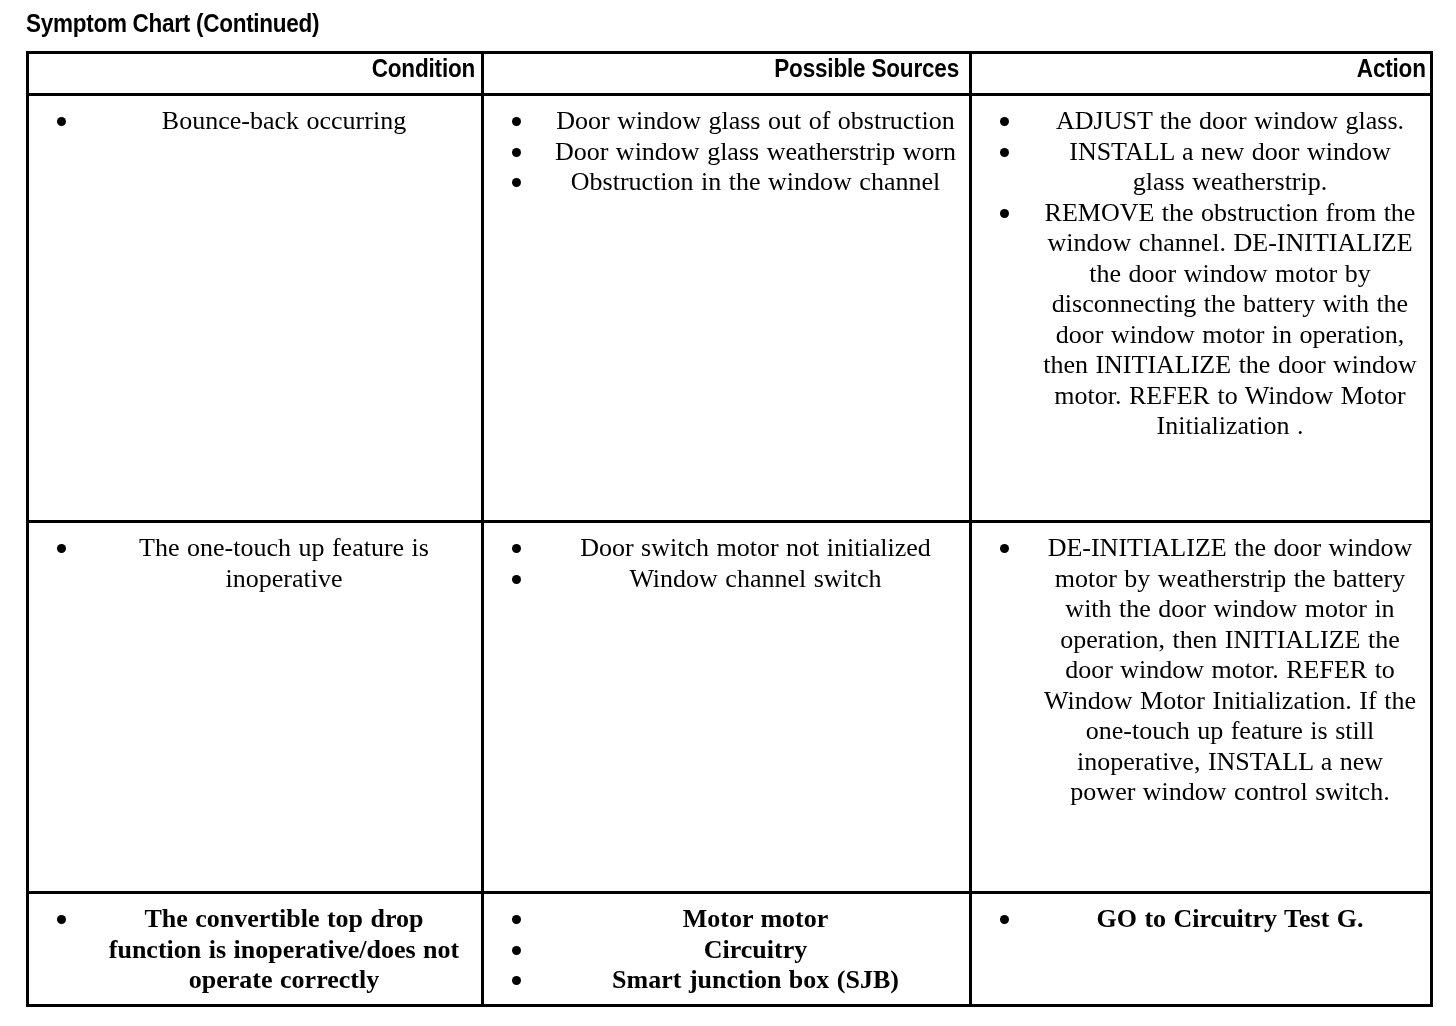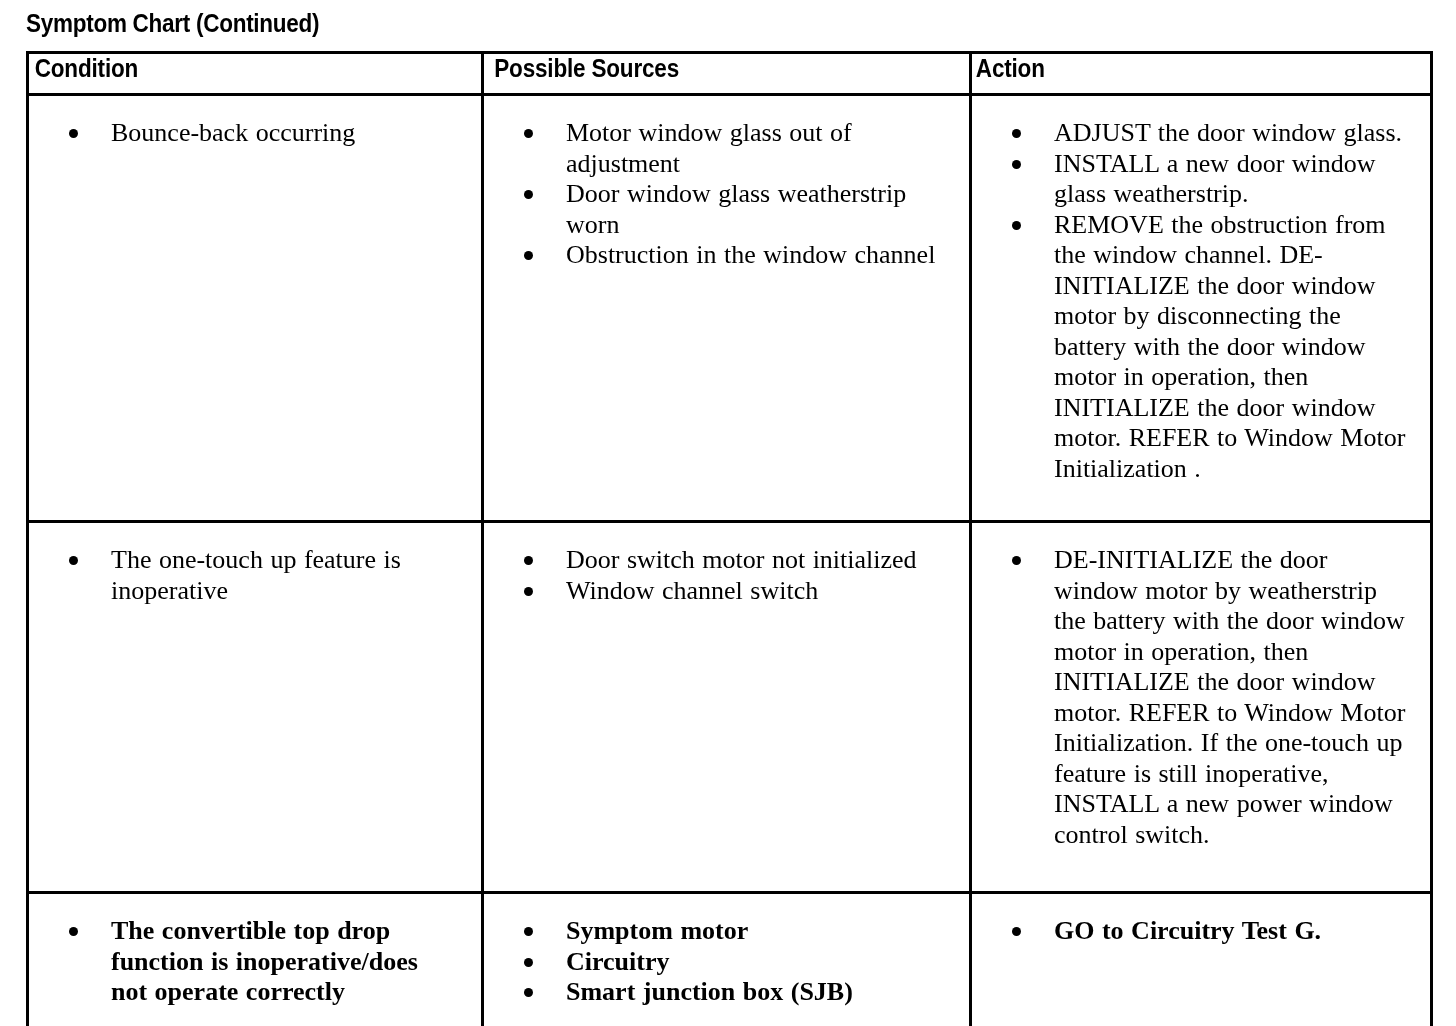--- a/index.html
+++ b/index.html
@@ -45,21 +45,21 @@
   }
 
   .symptom-table th,
   .symptom-table td {
     border: 3px solid #000000;
     vertical-align: top;
     padding: 0;
   }
 
   .symptom-table th {
-    text-align: left;
+    text-align: right;
     font-family: "Liberation Sans", "DejaVu Sans", sans-serif;
     font-weight: bold;
     font-size: 25px;
     height: 36px;
     padding: 0 0 3px 0;
     letter-spacing: -0.2px;
   }
   .symptom-table th > span {
     display: inline-block;
     transform: scaleX(0.90);
@@ -69,22 +69,23 @@
   col.c-sources   { width: 488px; }
   col.c-action    { width: 461px; }
 
   .cell {
     padding: 6px 8px 10px 8px;
     min-height: 20px;
   }
 
   ul.bullets {
     list-style: none;
-    margin: 16px;
+    margin: 4px;
     padding: 0;
+    text-align: center;
   }
 
   ul.bullets > li {
     position: relative;
     padding-left: 58px;
     font-size: 26px;
     line-height: 30.5px;
     font-family: "Liberation Serif", "DejaVu Serif", serif;
     margin: 0;
     word-spacing: 1px;
@@ -144,21 +145,21 @@
                 <span class="li-text">Bounce-back occurring</span>
               </li>
             </ul>
           </div>
         </td>
         <td>
           <div class="cell">
             <ul class="bullets">
               <li>
                 <span class="bullet-dot"></span>
-                <span class="li-text">Motor window glass out of adjustment</span>
+                <span class="li-text">Door window glass out of obstruction</span>
               </li>
               <li>
                 <span class="bullet-dot"></span>
                 <span class="li-text">Door window glass weatherstrip worn</span>
               </li>
               <li>
                 <span class="bullet-dot"></span>
                 <span class="li-text">Obstruction in the window channel</span>
               </li>
             </ul>
@@ -230,21 +231,21 @@
                 <span class="li-text">The convertible top drop function is inoperative/does not operate correctly</span>
               </li>
             </ul>
           </div>
         </td>
         <td>
           <div class="cell">
             <ul class="bullets">
               <li>
                 <span class="bullet-dot"></span>
-                <span class="li-text">Symptom motor</span>
+                <span class="li-text">Motor motor</span>
               </li>
               <li>
                 <span class="bullet-dot"></span>
                 <span class="li-text">Circuitry</span>
               </li>
               <li>
                 <span class="bullet-dot"></span>
                 <span class="li-text">Smart junction box (SJB)</span>
               </li>
             </ul>

